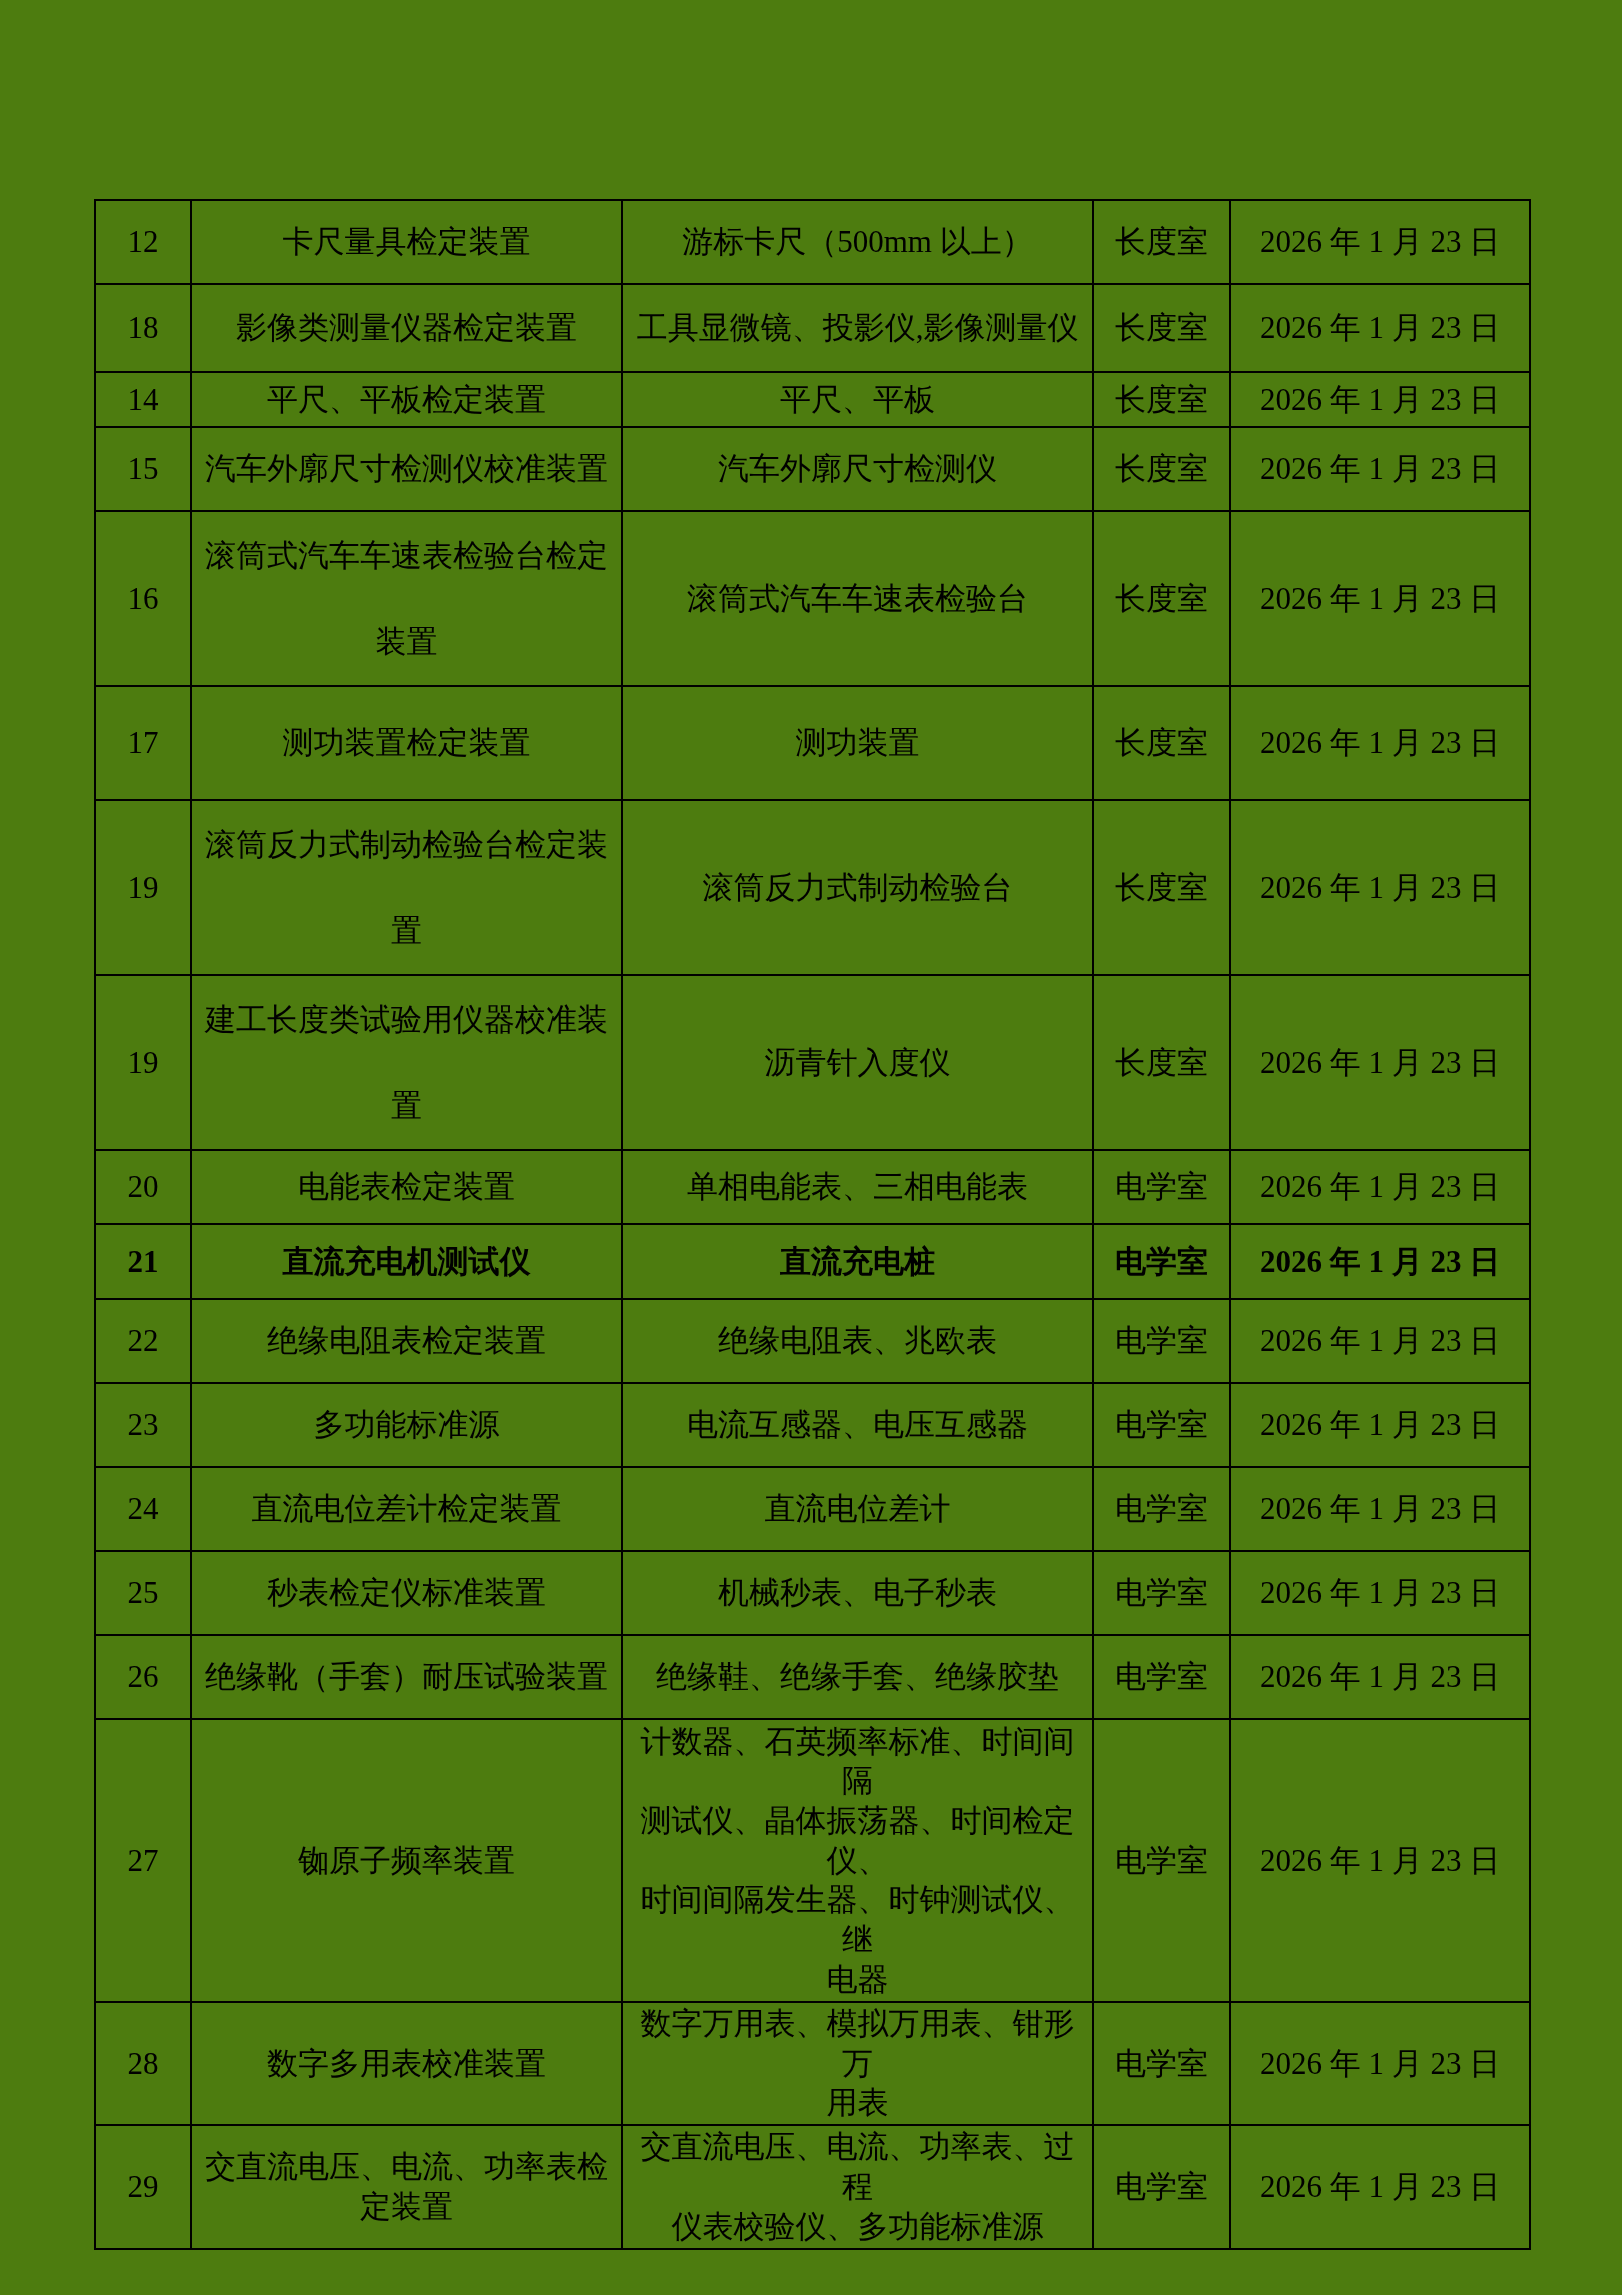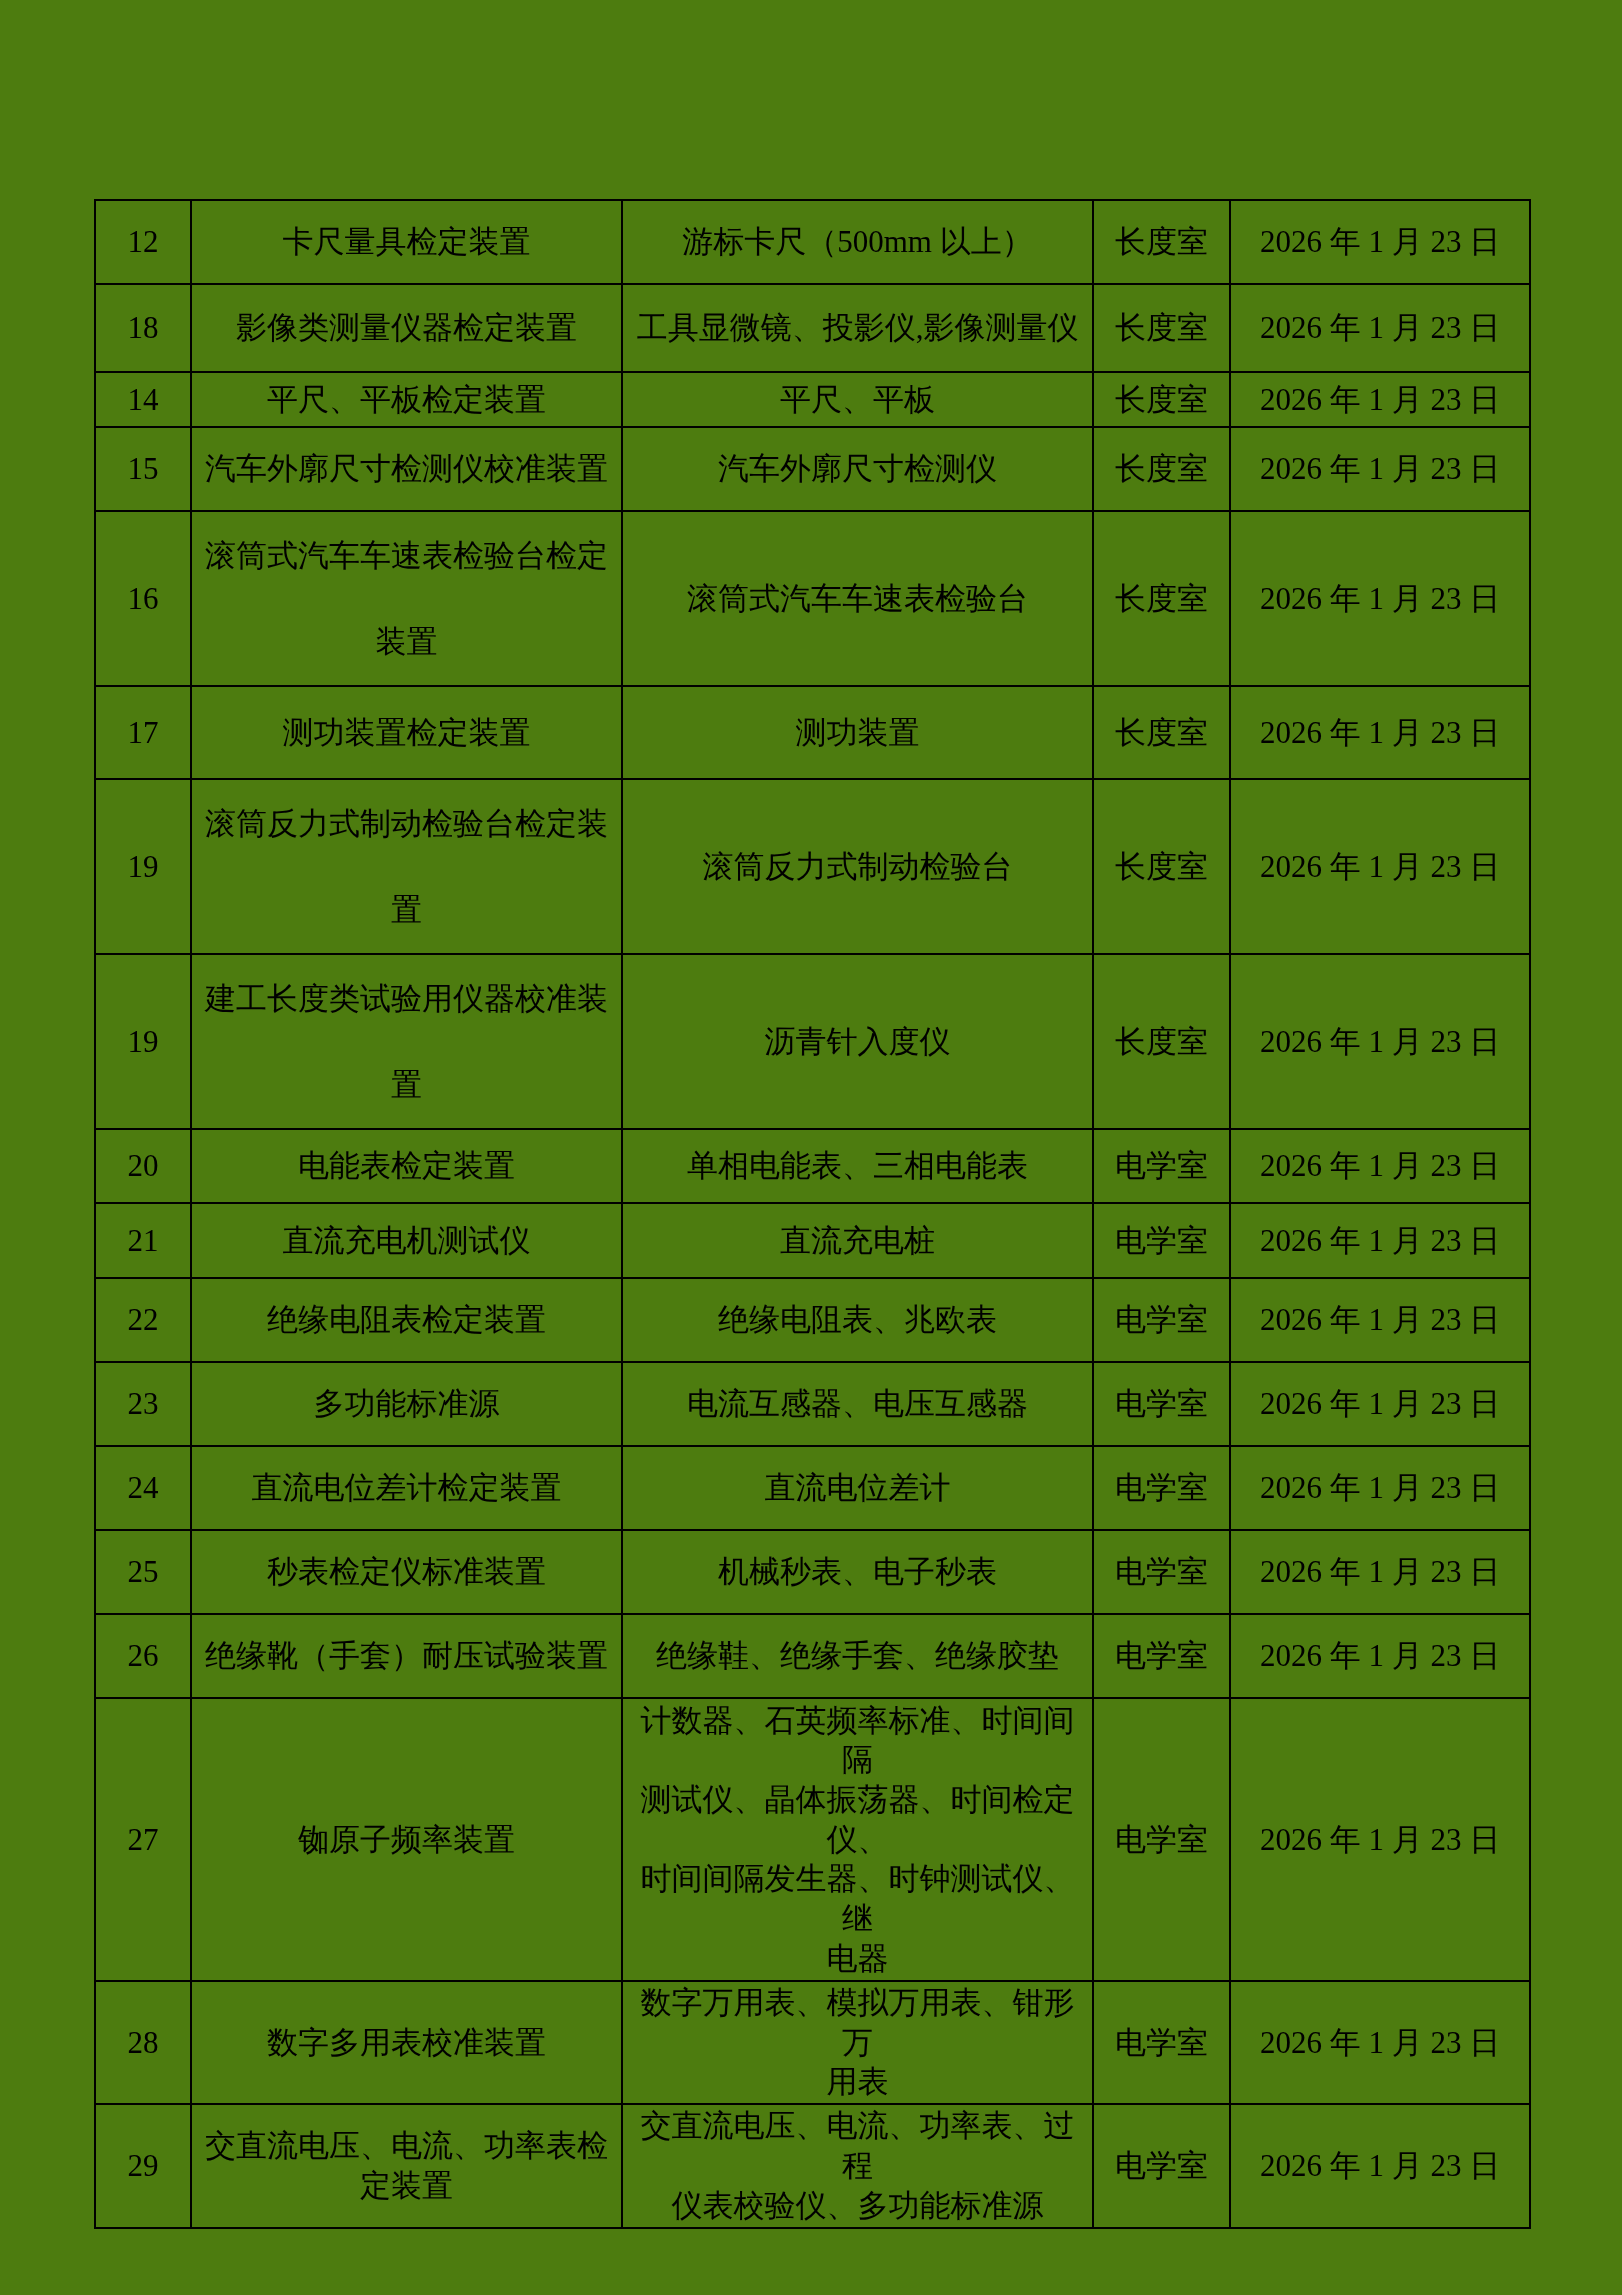--- a/index.html
+++ b/index.html
@@ -57,24 +57,24 @@
   table.cal-table tr:nth-child(8) { height: 173px; }
   table.cal-table tr:nth-child(5) td:nth-child(2),
   table.cal-table tr:nth-child(7) td:nth-child(2),
   table.cal-table tr:nth-child(8) td:nth-child(2) { line-height: 2.75; }
 
   
   table.cal-table tr:nth-child(2)  { height: 88px; }
   
   table.cal-table tr:nth-child(3)  { height: 55px; }
   
-  table.cal-table tr:nth-child(6)  { height: 93px; }
+  table.cal-table tr:nth-child(6)  { height: 114px; }
   
   table.cal-table tr:nth-child(9)  { height: 74px; border-radius: 22px; }
-  table.cal-table tr:nth-child(10) { height: 75px; }
+  table.cal-table tr:nth-child(10) { height: 75px; font-weight: bold; }
   
   table.cal-table tr:nth-child(16) { height: 162px; }
   
   table.cal-table tr:nth-child(17) { height: 86px; }
   table.cal-table tr:nth-child(18) { height: 89px; }
 </style>
 </head>
 <body>
 
 <div class="page">

